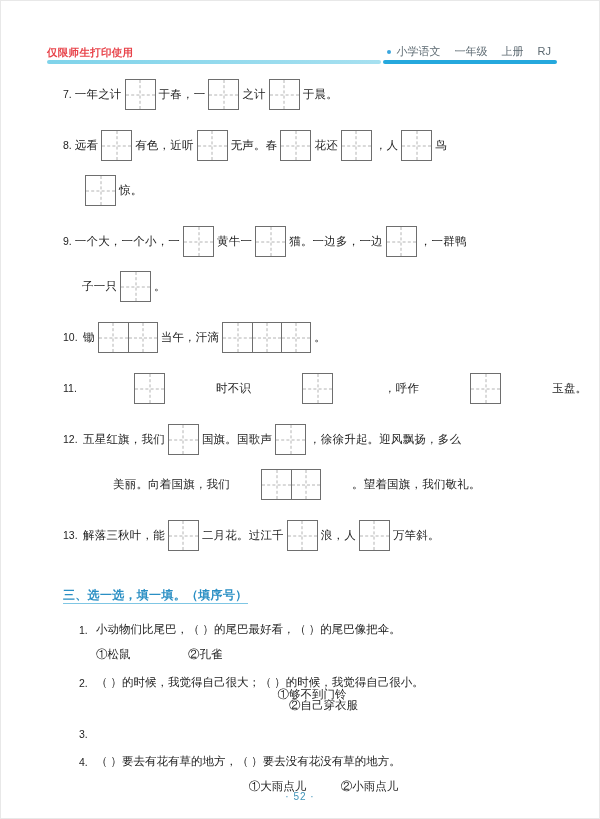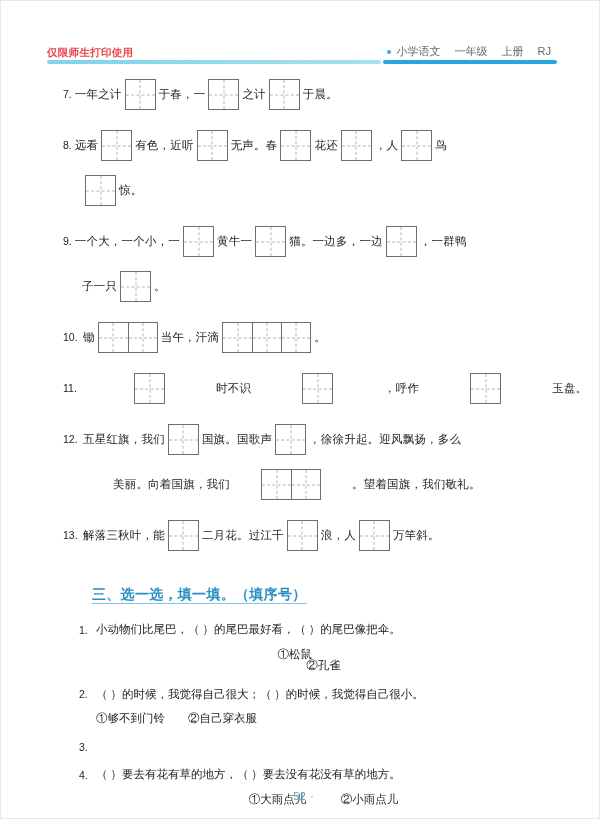--- a/index.html
+++ b/index.html
@@ -149,30 +149,29 @@
     left: 0;
     right: 0;
     height: 0;
     border-top: 1px dashed #b4b4b4;
     transform: translateY(-0.5px);
   }
 
   
   .section-heading {
     font-family: "Liberation Sans", "DejaVu Sans", sans-serif;
-    font-size: 14px;
+    font-size: 12px;
     font-weight: bold;
     color: #2a8fc4;
     letter-spacing: 0.3px;
     line-height: 1;
     white-space: nowrap;
     display: inline-block;
     border-bottom: 1.5px solid #7fc6e4;
     padding-bottom: 2px;
-    margin-left: 29px;
   }
 
   
   .choice-line {
     display: flex;
     align-items: center;
     font-size: 11.5px;
     color: #1d1d1d;
     line-height: 1;
     white-space: nowrap;
@@ -362,27 +361,27 @@
         </span>
         <span class="qtext">浪，人</span>
         <span class="tzg">
           <span class="cell"></span>
         </span>
         <span class="qtext">万竿斜。</span>
       </div>
       <div style="margin-top: 34px;"><div class="section-heading">三、选一选，填一填。（填序号）</div><div class="choice-line" style="margin-top: 20px; margin-left: 16px;">
           <span class="qnum" style="min-width: 14px;">1.</span>
           <span>小动物们比尾巴，（      ）的尾巴最好看，（      ）的尾巴像把伞。</span>
-        </div><div class="opt-row" style="margin-top: 13px; margin-left: 33px; flex-direction: column;">
+        </div><div class="opt-row" style="margin-top: 13px; margin-left: 33px;">
           <span class="opt-a" style="min-width: 92px;">①松鼠</span>
           <span class="opt-b">②孔雀</span>
         </div><div class="choice-line" style="margin-top: 17px; margin-left: 16px;">
           <span class="qnum" style="min-width: 14px;">2.</span>
           <span>（      ）的时候，我觉得自己很大；（      ）的时候，我觉得自己很小。</span>
-        </div><div class="opt-row" style="margin-top: 13px; margin-left: 33px;">
+        </div><div class="opt-row" style="margin-top: 0; margin-left: 33px; flex-direction: column;">
           <span class="opt-a" style="min-width: 92px;">①够不到门铃</span>
           <span class="opt-b">②自己穿衣服</span>
         </div><div class="choice-line" style="margin-top: 17px; margin-left: 16px;">
           <span class="qnum" style="min-width: 14px;">3.</span>
         </div><div class="choice-line" style="margin-top: 17px; margin-left: 16px;">
           <span class="qnum" style="min-width: 14px;">4.</span>
           <span>（      ）要去有花有草的地方，（      ）要去没有花没有草的地方。</span>
         </div><div class="opt-row" style="margin-top: 13px; margin-left: 33px; justify-content: center;">
           <span class="opt-a" style="min-width: 92px;">①大雨点儿</span>
           <span class="opt-b">②小雨点儿</span>

